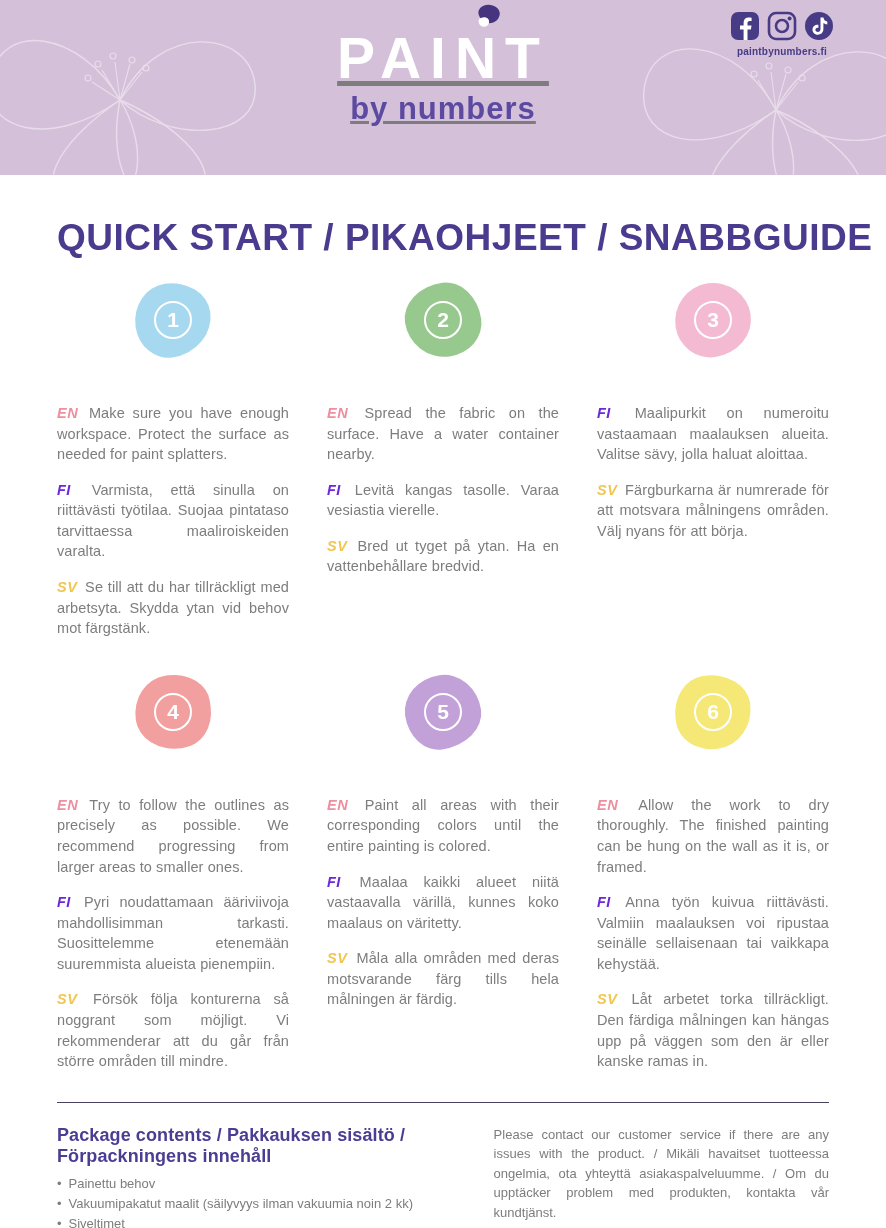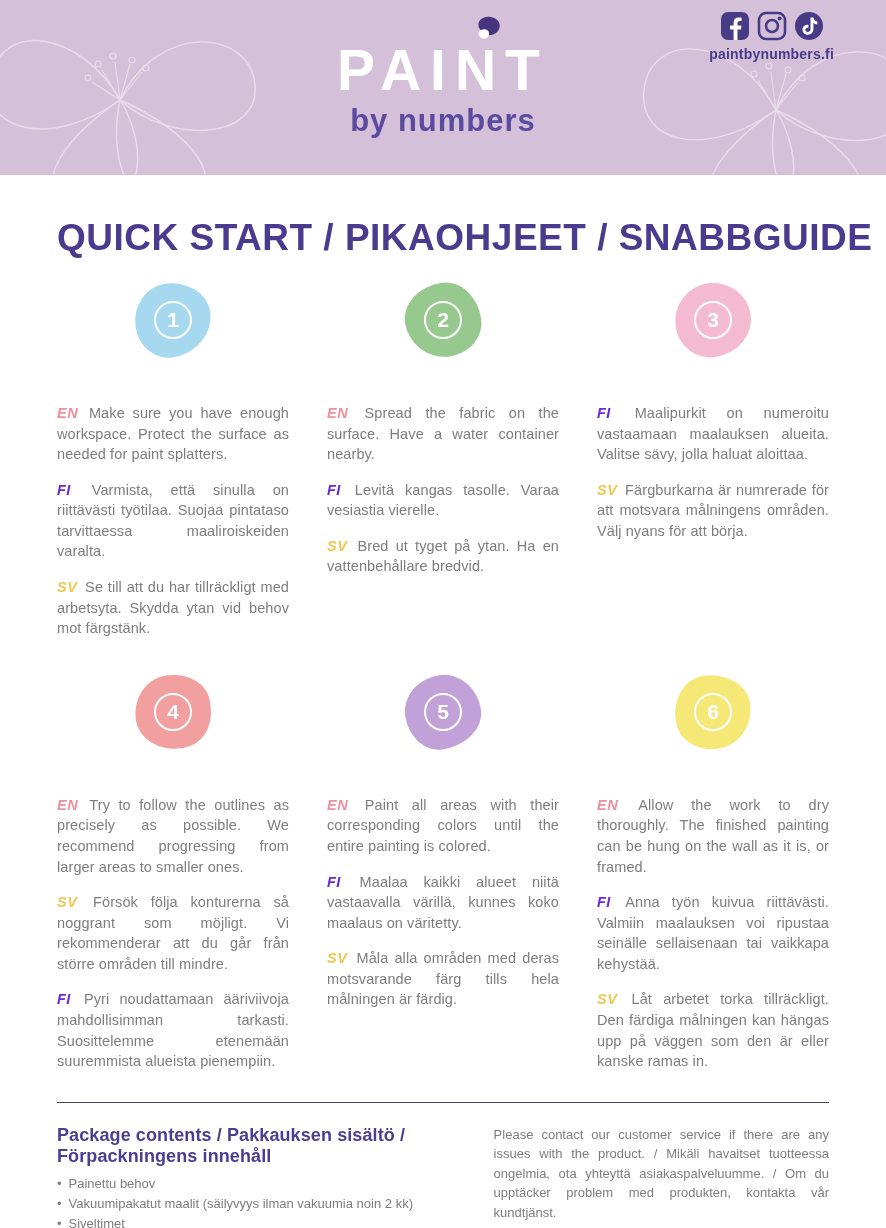--- a/index.html
+++ b/index.html
@@ -11,35 +11,35 @@
   }
 
   
   .header {
     position:relative; height:175px; background:#d5c0da; overflow:hidden;
   }
   .flower { position:absolute; opacity:.45; }
   .flower.left  { left:-40px; top:-10px; }
   .flower.right { right:-60px; top:-5px; }
 
-  .logo { position:absolute; left:50%; top:16px; transform:translateX(-50%); width:280px; text-align:center; }
+  .logo { position:absolute; left:50%; top:4px; transform:translateX(-50%); width:280px; text-align:center;text-decoration:underline; }
   .logo-drop { position:absolute; left:168px; top:0; }
   .logo-word {
     margin-top:26px;
     font-size:57px; font-weight:800; letter-spacing:9px;
     color:#ffffff; line-height:1;
   }
   .logo-tagline {
     margin-top:6px; font-size:31px; font-weight:700; letter-spacing:1px;
     color:#5b4aa0; line-height:1;
   }
 
   .social { position:absolute; right:52px; top:11px; text-align:center; }
   .social-icons { display:flex; gap:7px; justify-content:center; }
-  .social-site { margin-top:5px; font-size:14px; font-weight:700; color:#483b86; letter-spacing:.2px; }
+  .social-site { margin-top:5px; font-size:10px; font-weight:700; color:#483b86; letter-spacing:.2px; }
 
   
   .title {
     margin:42px 57px 0; text-align:right;
     font-size:37px; font-weight:800; letter-spacing:.5px;
     color:#4a3b8e; white-space:nowrap;
   }
 
   
   .steps { margin:18px 57px 0; display:grid; grid-template-columns:232px 232px 232px; column-gap:38px; row-gap:30px; }
@@ -187,22 +187,22 @@
   </section>
 
   <section class="step">
     <div class="badge">
       <div class="blob" style="border-radius: 48% 52% 44% 56% / 56% 44% 52% 48%; background: rgb(242, 160, 159);">
         <span class="blob-num">4</span>
       </div>
     </div>
     <div class="step-text">
       <p class="para"><span class="lang lang-en">EN</span> <span>Try to follow the outlines as precisely as possible. We recommend progressing from larger areas to smaller ones.</span></p>
+      <p class="para"><span class="lang lang-fi">FI</span> <span>Pyri noudattamaan ääriviivoja mahdollisimman tarkasti. Suosittelemme etenemään suuremmista alueista pienempiin.</span></p>
       <p class="para"><span class="lang lang-sv">SV</span> <span>Försök följa konturerna så noggrant som möjligt. Vi rekommenderar att du går från större områden till mindre.</span></p>
-      <p class="para"><span class="lang lang-fi">FI</span> <span>Pyri noudattamaan ääriviivoja mahdollisimman tarkasti. Suosittelemme etenemään suuremmista alueista pienempiin.</span></p>
     </div>
   </section>
 
   <section class="step">
     <div class="badge">
       <div class="blob" style="border-radius: 52% 48% 58% 42% / 48% 54% 46% 52%; background: rgb(194, 160, 216);">
         <span class="blob-num">5</span>
       </div>
     </div>
     <div class="step-text">

